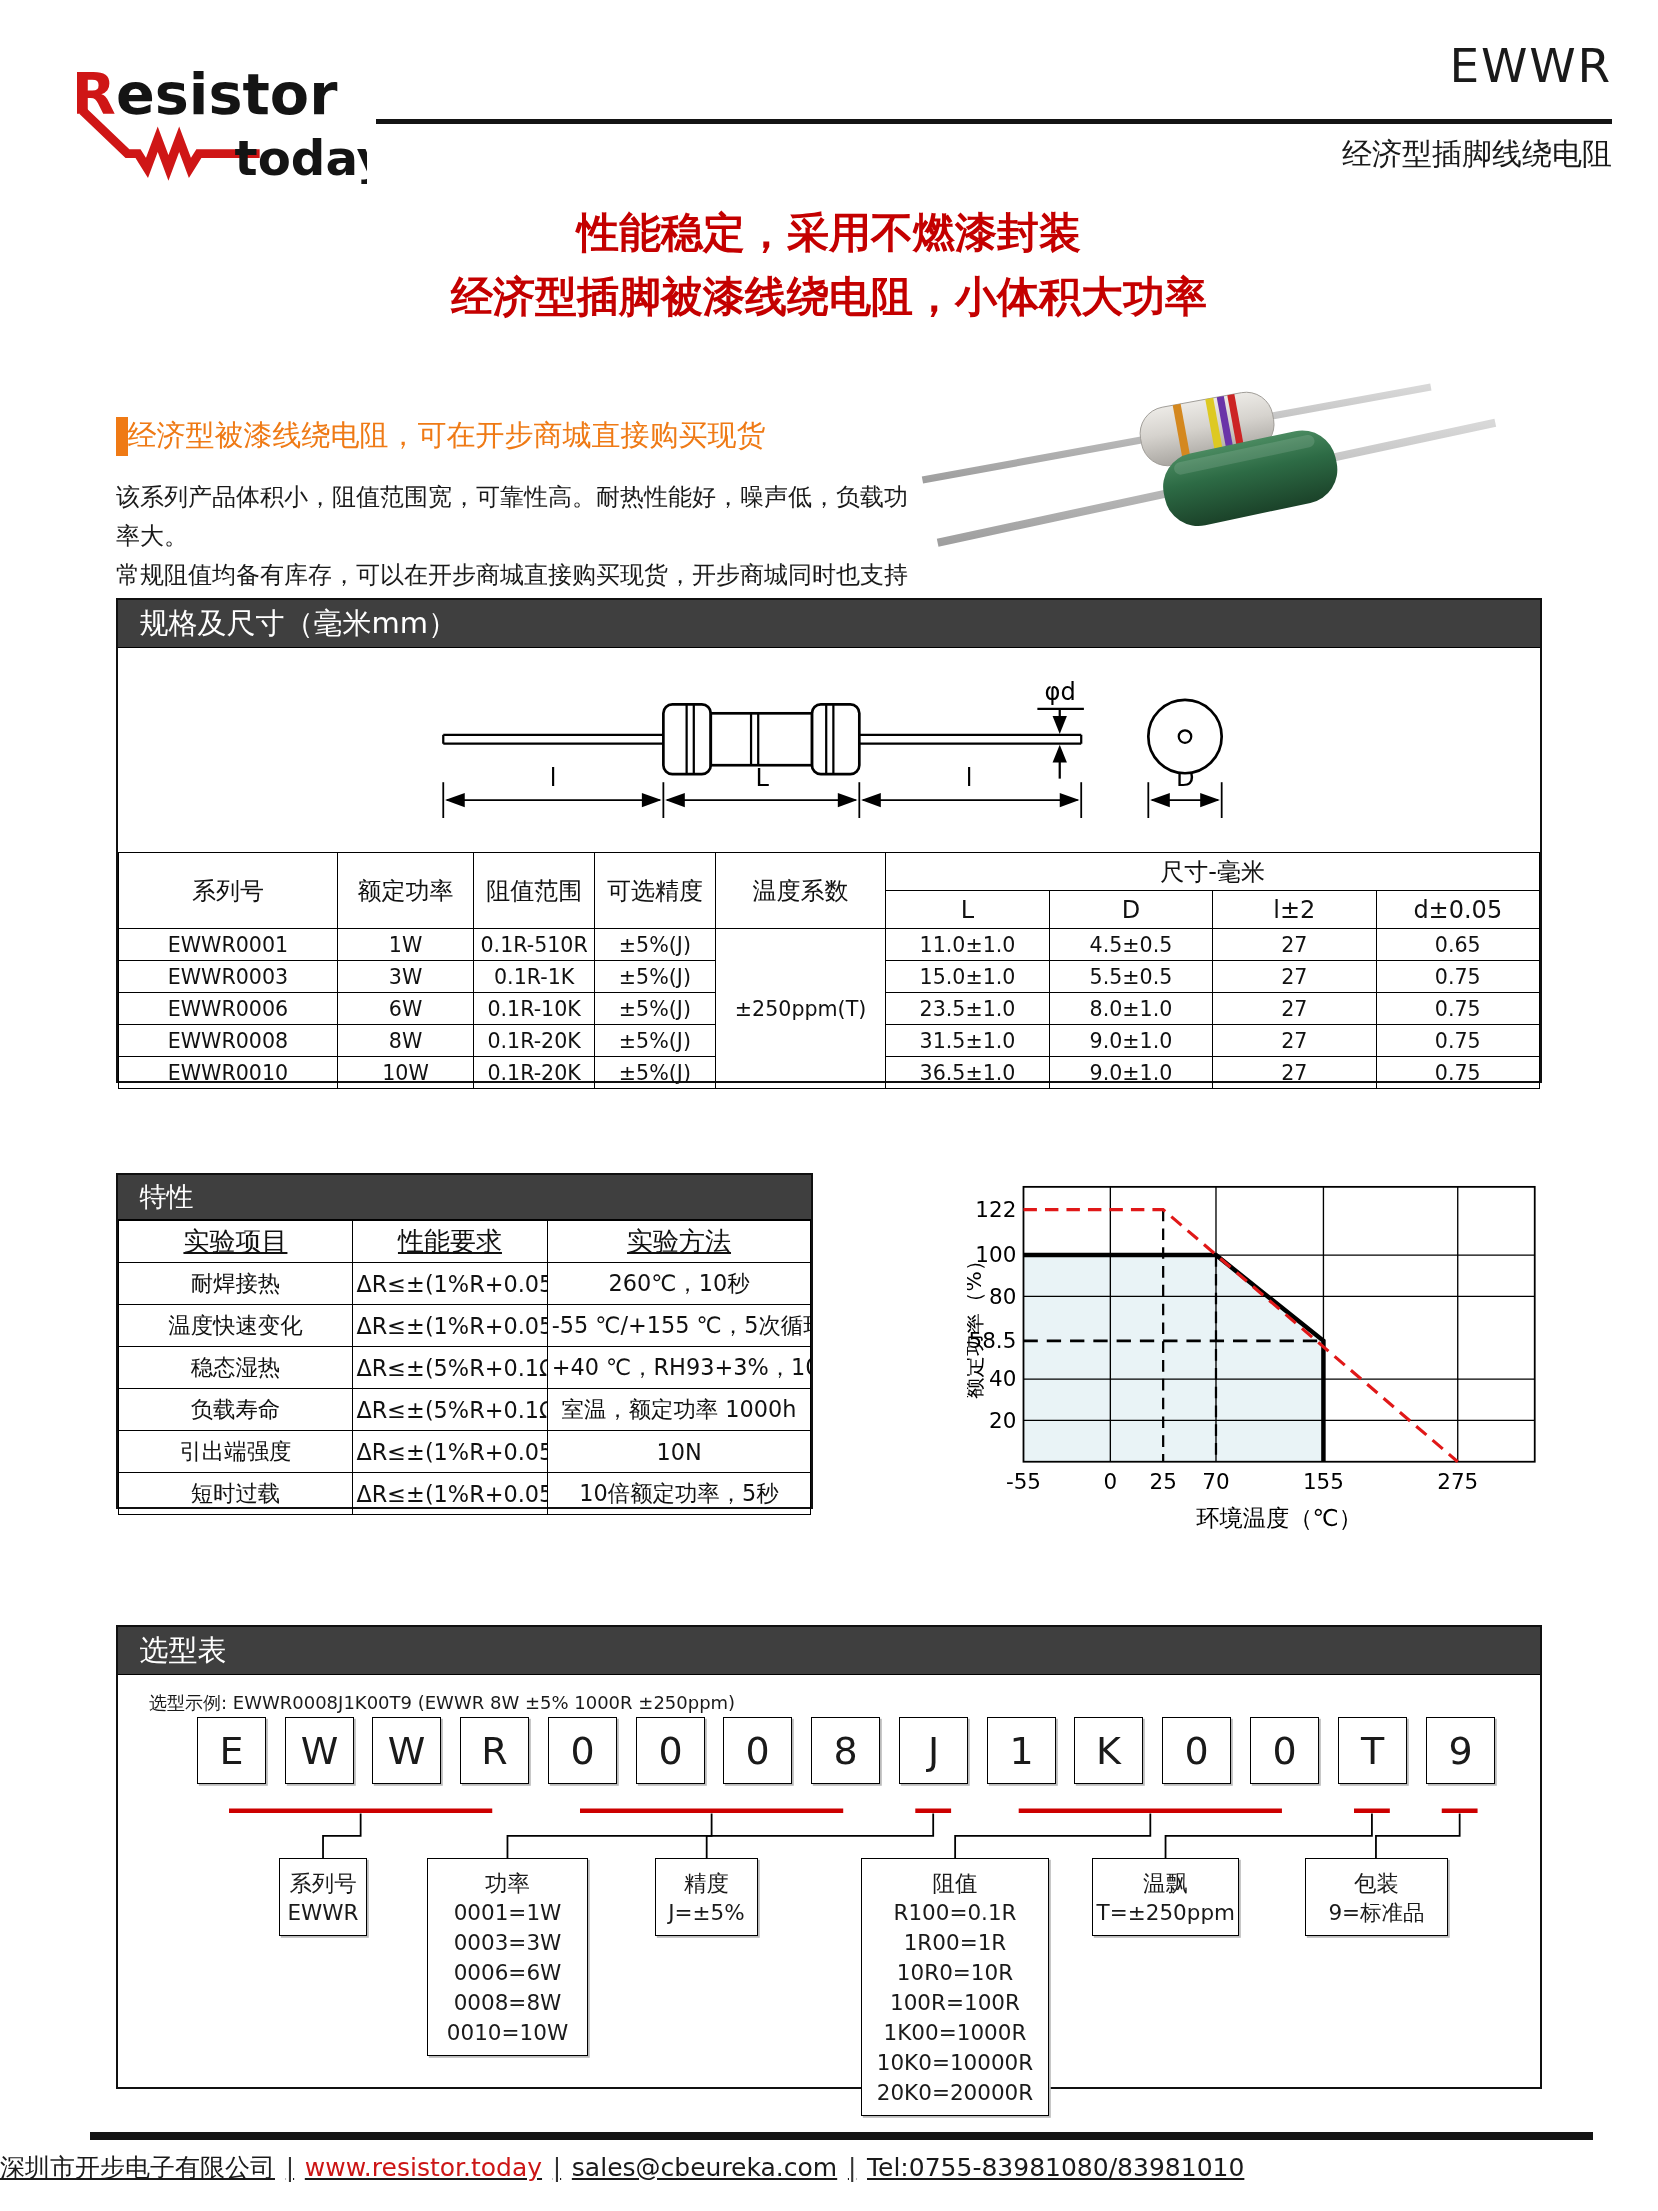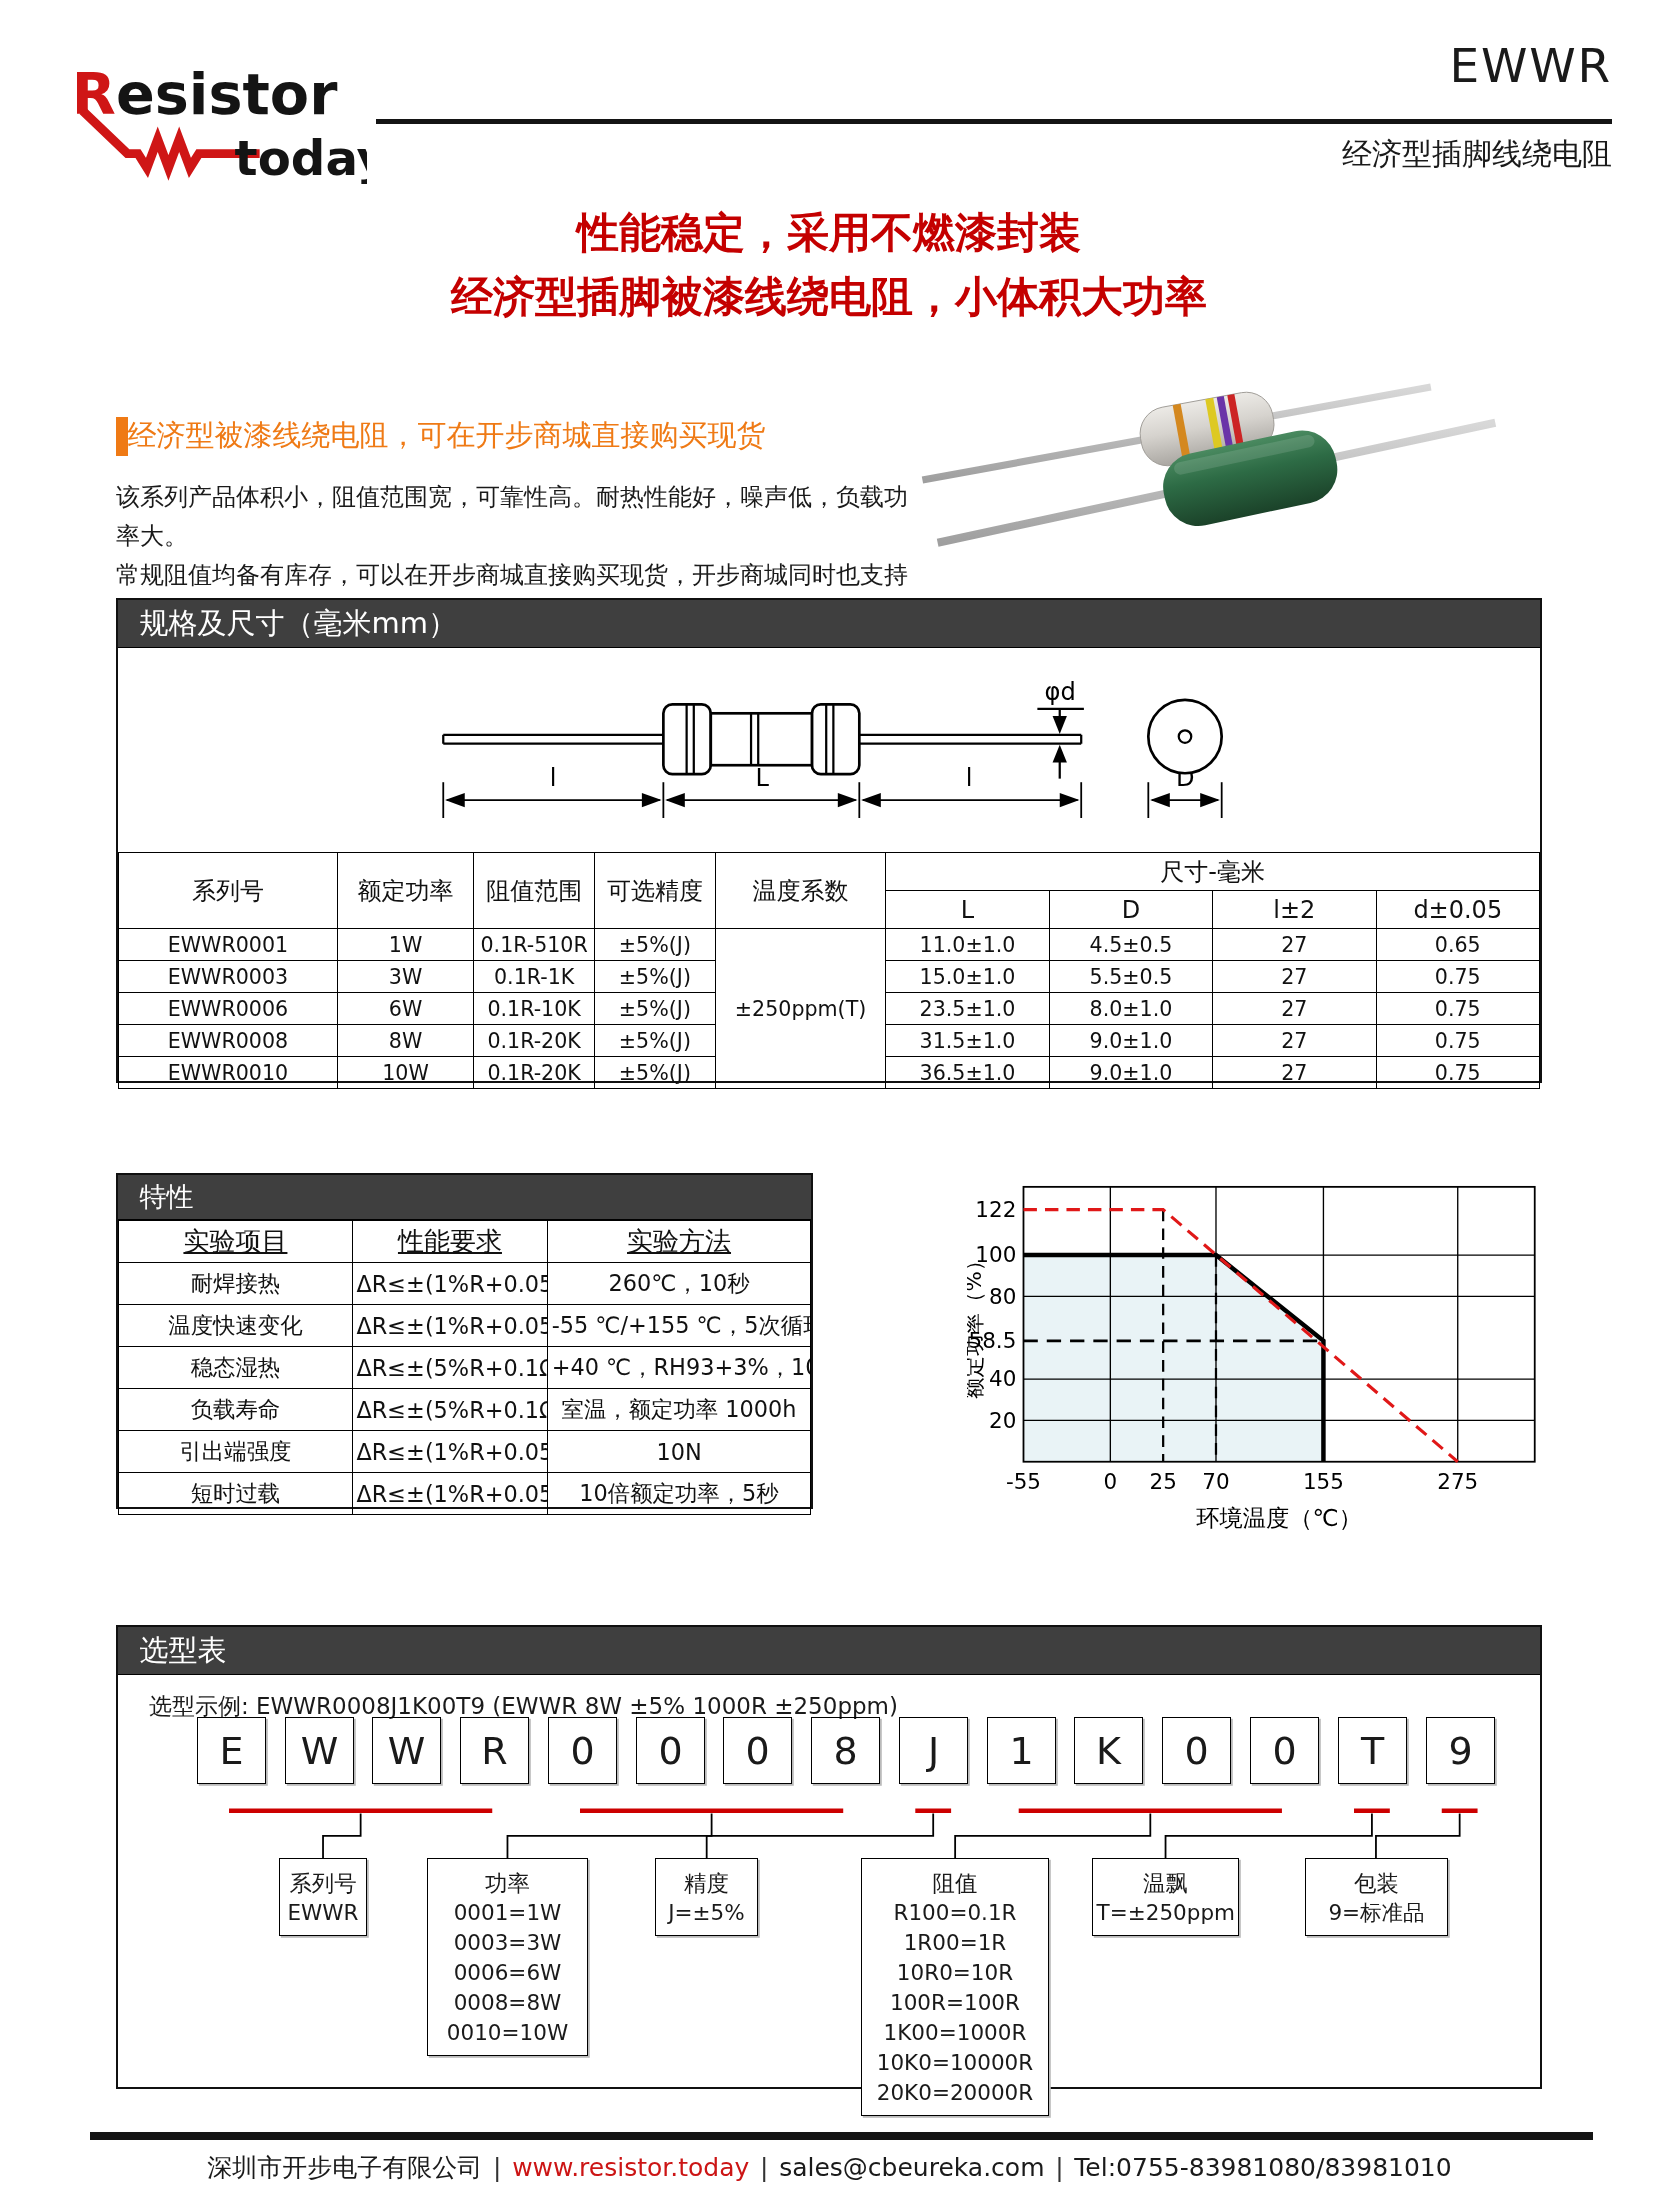--- a/index.html
+++ b/index.html
@@ -28,31 +28,31 @@
   #char-box .sec-bar{height:45px;font-size:27px;}
   
   table{border-collapse:collapse;width:100%;table-layout:fixed;}
   th,td{border:1.8px solid #000;text-align:center;vertical-align:middle;padding:0 3.6px;
         overflow:hidden;white-space:nowrap;}
   #spec-table th{font-size:24px;font-weight:normal;height:37px;}
   #spec-table td{font-size:20.6px;height:31px;}
   #char-table th{font-size:26px;font-weight:normal;height:41px;text-decoration:underline;}
   #char-table td{font-size:22.4px;height:41px;}
   
-  .sel-example{left:31px;top:64px;font-size:23px;color:#1a1a1a;position:absolute;}
+  .sel-example{left:31px;top:64px;font-size:18px;color:#1a1a1a;position:absolute;}
   .code-box{position:absolute;top:90px;width:69px;height:67px;border:1.8px solid #000;
             box-sizing:border-box;display:flex;align-items:center;justify-content:center;
             font-size:38px;color:#1a1a1a;box-shadow:1.8px 1.8px 0 #bbb;}
   .sel-label{position:absolute;top:231px;border:1.8px solid #000;box-sizing:border-box;
              padding:9px 3.6px 7.2px 3.6px;text-align:center;font-size:21.5px;line-height:30px;
              color:#1a1a1a;background:#fff;box-shadow:1.8px 1.8px 0 #bbb;}
   .sel-label .t{font-size:22.4px;}
   
   .footer-bar{left:90px;top:2132px;width:1503px;height:8px;background:#141414;}
-  .footer-text{left:0;top:2151px;width:1659px;text-align:center;font-size:25px;color:#1a1a1a;}
+  .footer-text{left:0;top:2151px;width:1659px;text-align:left;font-size:25px;color:#1a1a1a;text-decoration:underline;}
   .footer-text .sep{margin:0 10.7px;color:#333;}
   svg{display:block;}
 </style>
 </head>
 <body>
 
 <div class="page">
 
   <svg class="abs" style="left:45px;top:32px" width="322" height="152" viewBox="0 0 360 170">
     <text x="30" y="92" font-size="64" font-weight="bold" font-family="DejaVu Sans, sans-serif">

